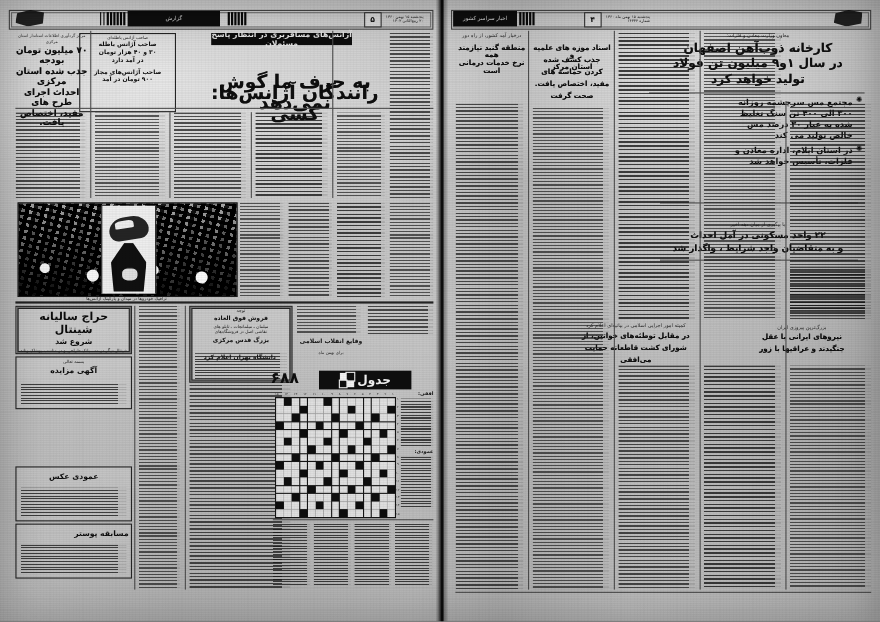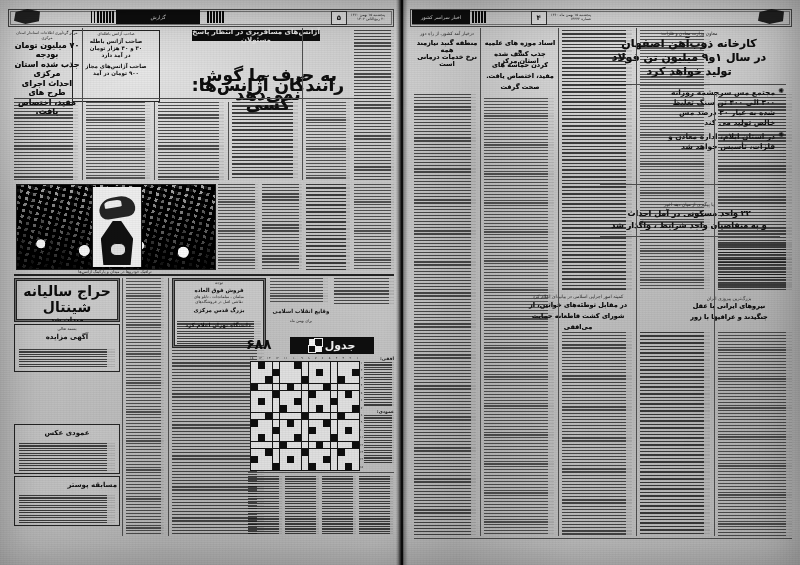--- a/index.html
+++ b/index.html
@@ -177,21 +177,21 @@
   
   .adbox{
     position:absolute;border:1px solid #2c2b27;background:rgba(255,255,255,.10);
     overflow:hidden;
   }
   .adbox.dbl{box-shadow:inset 0 0 0 1px rgba(255,255,255,.35), inset 0 0 0 2px #2c2b27;}
   .ad-title{
     text-align:center;font-weight:bold;color:#15140f;
     line-height:1.15;padding:1px 2px 0;
   }
-  .ad-title.t1{font-size:14px;}
+  .ad-title.t1{font-size:10px;}
   .ad-title.t2{font-size:7px;}
   .ad-title.t3{font-size:5.5px;}
   .ad-sub{text-align:center;font-size:4px;color:#2b2a26;padding:0 2px;line-height:1.2;}
 
   
   .xwrap{position:absolute;}
   .xheader{position:relative;height:20px;}
   .xlogo{
     position:absolute;right:22px;top:1px;width:84px;height:17px;background:#16150f;
     display:flex;align-items:center;justify-content:center;gap:3px;
@@ -334,21 +334,21 @@
           <div class="lines l3"></div>
         </div>
       <div class="col" style="left:348px;top:178px;width:40px;height:86px;">
           <div class="lines l2"></div>
         </div>
 
       <div class="hrule thick" style="left:8px;top:268px;width:380px;"></div>
 
       <div class="adbox dbl" style="left:8px;top:272px;width:104px;height:42px;">
         <div class="ad-title t1" style="margin-top:3px;">حراج سالیانه شینتال</div>
-        <div class="ad-title t2">میدان شد</div>
+        <div class="ad-title t2">شروع شد</div>
         <div class="ad-sub" style="margin-top:2px;">شینتال دیگر در مد ، بانک طراحی و در مناسب پوشاک زنانه و بانوی اسلامی عمده و یکسره باز است</div>
       </div>
 
       <div class="adbox" style="left:8px;top:318px;width:104px;height:46px;">
         <div class="ad-sub" style="margin-top:2px;">بسمه تعالی</div>
         <div class="ad-title t2">آگهی مزایده</div>
         <div class="col" style="left:4px;top:24px;width:96px;height:20px;">
             <div class="lines tight"></div>
           </div>
       </div>

